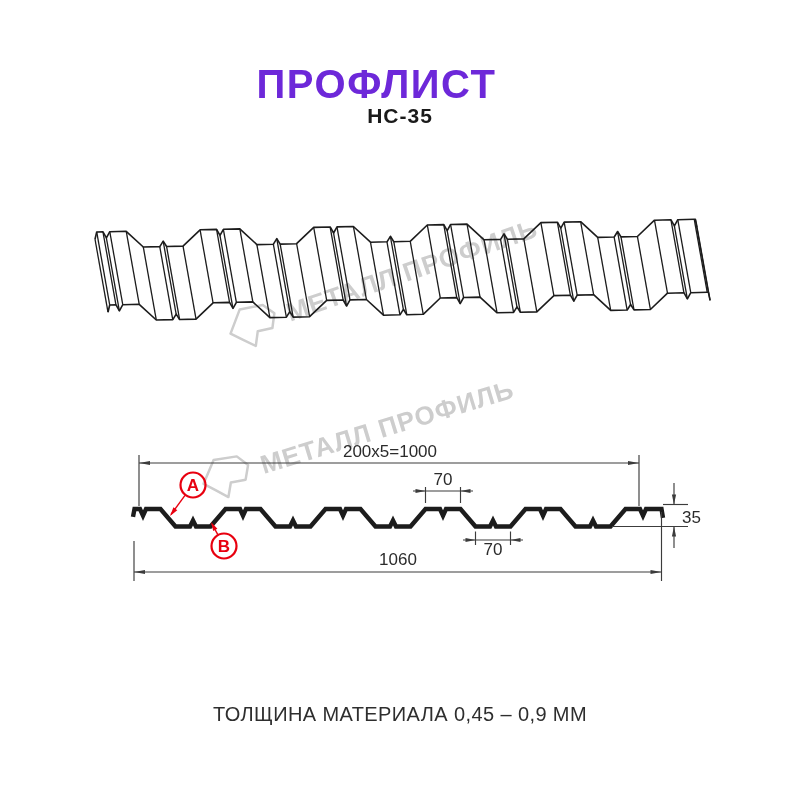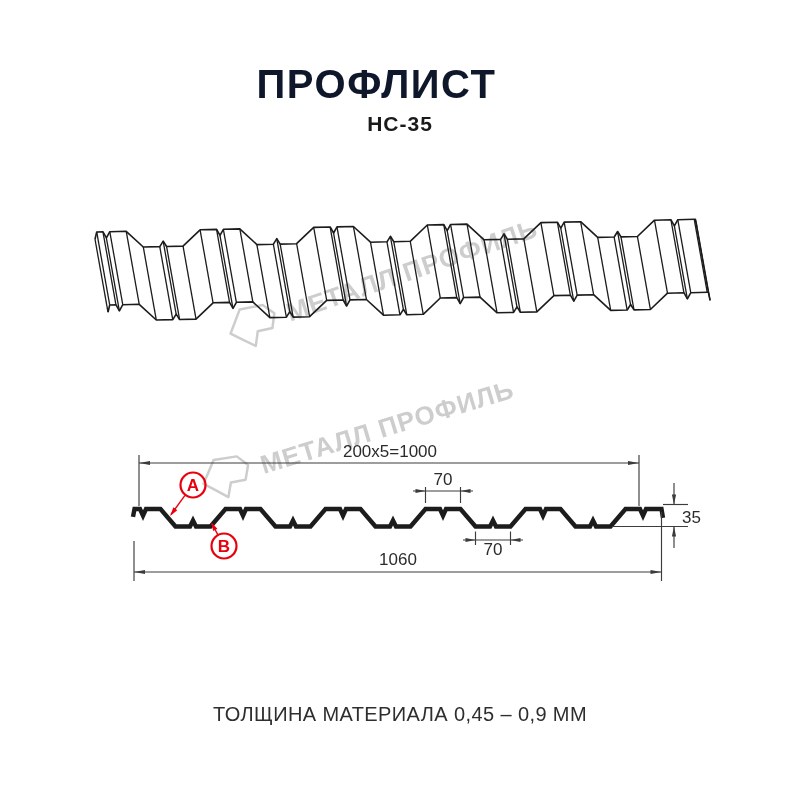--- a/index.html
+++ b/index.html
@@ -1,20 +1,20 @@
 <!DOCTYPE html>
 <html style="--red: #e8000f; --wm: #cdcdcd;"><head>
 <meta charset="utf-8">
 <style>
   html,body{margin:0;padding:0;background:#fff;}
   .page{position:relative;width:800px;height:800px;background:#ffffff;overflow:hidden;
         font-family:"Liberation Sans",sans-serif;}
   .title{position:absolute;top:62px;left:0;width:753px;text-align:center;
-         font-size:40px;font-weight:800;letter-spacing:1.5px;color:#0f172a;}
-  .subtitle{position:absolute;top:112px;left:0;width:800px;text-align:center;
+         font-size:40px;font-weight:800;letter-spacing:1.5px;color:#6d28d9;}
+  .subtitle{position:absolute;top:104px;left:0;width:800px;text-align:center;
             font-size:21px;font-weight:600;letter-spacing:1px;color:#1a1a1a;}
   .footer{position:absolute;top:703px;left:0;width:800px;text-align:center;
           font-size:20px;font-weight:400;letter-spacing:0.4px;color:#2e2e2e;}
   .wm{position:absolute;display:flex;align-items:center;gap:9px;white-space:nowrap;
       color:var(--wm,#cdcdcd);font-weight:700;font-size:26px;letter-spacing:1px;
       transform-origin:0 50%;z-index:1;}
   .wm svg{display:block;}
   .wm1{left:224px;top:309px;transform:rotate(-19deg);}
   .wm2{left:197px;top:459px;transform:rotate(-17deg);}
   #diagram-svg{position:absolute;left:0;top:0;z-index:2;}

